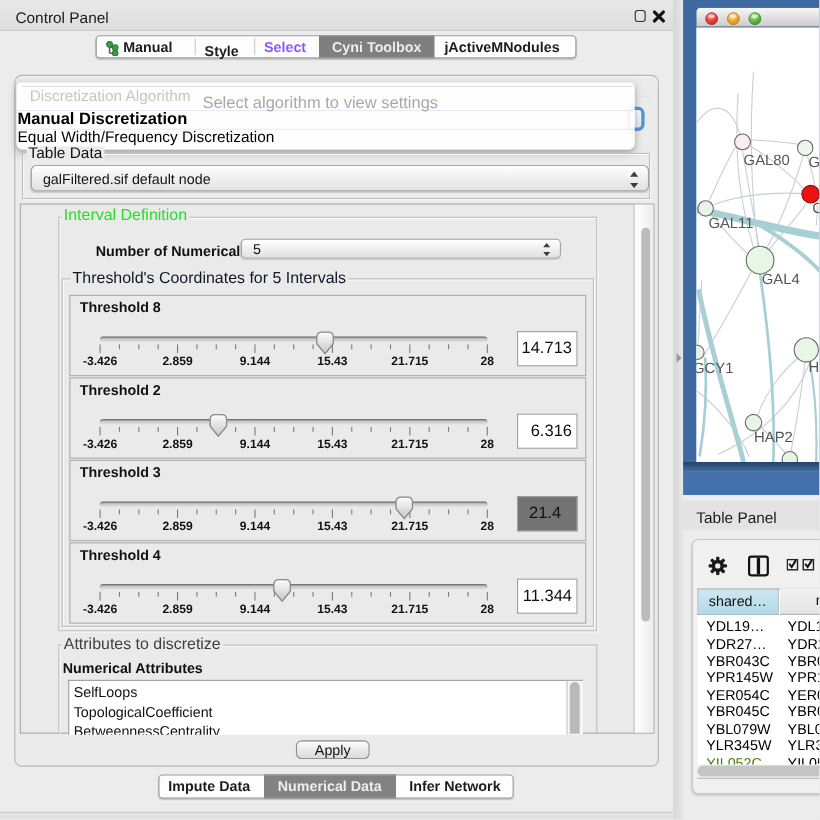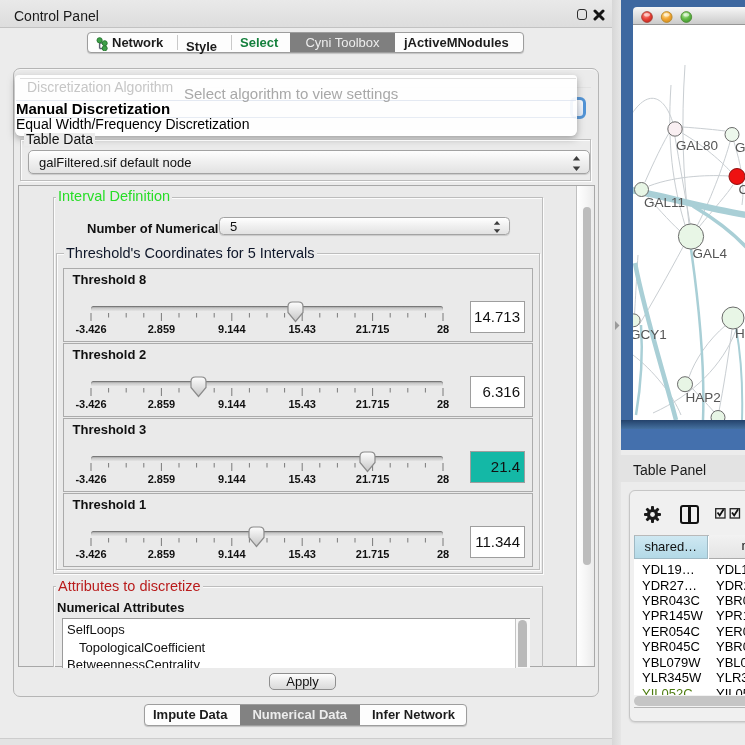--- a/index.html
+++ b/index.html
@@ -24,24 +24,24 @@
 <div class="abs" style="left:87px;top:32px;width:437px;height:21px;background:#fdfdfd;border:1px solid #9d9d9d;border-radius:4px;box-shadow:0 1px 1px rgba(0,0,0,.18);"></div>
 <div class="abs" style="left:290px;top:32px;width:105px;height:21px;background:#7f7f7f;border-top:1px solid #9d9d9d;border-bottom:1px solid #9d9d9d;"></div>
 <div class="abs" style="left:177px;top:35px;width:1px;height:15px;background:#c9c9c9;"></div>
 <div class="abs" style="left:231px;top:35px;width:1px;height:15px;background:#c9c9c9;"></div>
 <svg class="abs" style="left:94px;top:34px" width="15" height="17" viewBox="0 0 15 17">
 <path d="M5.6 6.5 V14.5 M5.6 9 H10.7 M5.6 14.5 H10.7" stroke="#5a6070" stroke-width="1.4" fill="none"></path>
 <circle cx="5.6" cy="6.3" r="2.6" fill="#3da048" stroke="#2a7a33" stroke-width="1"></circle>
 <circle cx="10.7" cy="9.2" r="2.5" fill="#3da048" stroke="#2a7a33" stroke-width="1"></circle>
 <circle cx="10.7" cy="14.3" r="2.5" fill="#3da048" stroke="#2a7a33" stroke-width="1"></circle>
 </svg>
-<div class="abs" style="left:112px;top:32px;height:21px;line-height:21px;color:#1c1c1c;font-weight:bold;">Network</div>
+<div class="abs" style="left:112px;top:32px;height:21px;line-height:21px;color:#1c1c1c;font-weight:bold;">Manual</div>
 <div class="abs" style="left:186px;top:36px;height:21px;line-height:21px;color:#1c1c1c;font-weight:bold;">Style</div>
-<div class="abs" style="left:240px;top:32px;height:21px;line-height:21px;color:#15803d;font-weight:bold;">Select</div>
-<div class="abs" style="left:290px;width:105px;text-align:center;top:32px;height:21px;line-height:21px;color:#ededed;font-weight:normal;">Cyni Toolbox</div>
+<div class="abs" style="left:240px;top:32px;height:21px;line-height:21px;color:#8b5cf6;font-weight:bold;">Select</div>
+<div class="abs" style="left:290px;width:105px;text-align:center;top:32px;height:21px;line-height:21px;color:#ededed;font-weight:bold;">Cyni Toolbox</div>
 <div class="abs" style="left:404px;top:32px;height:21px;line-height:21px;color:#1c1c1c;font-weight:bold;">jActiveMNodules</div>
 
 <div class="abs" style="left:13px;top:68px;width:586px;height:629px;background:#ebebeb;border:1px solid #b5b5b5;border-radius:7px;box-shadow:inset 0 1px 0 #f6f6f6;"></div>
 
 <div class="abs" style="left:185px;top:87px;width:406px;height:1px;background:#e2e2e2;"></div>
 <div class="abs" style="left:570px;top:96.5px;width:16px;height:22.5px;border:3px solid #5294d6;border-radius:6px;background:linear-gradient(#fafcff,#e2eaf6);"></div>
 
 <div class="abs" style="left:15px;top:75px;width:562px;height:61px;background:rgba(255,255,255,0.93);border-radius:4px 4px 6px 6px;box-shadow:0 3px 7px rgba(90,90,90,.5);"></div>
 <div class="abs" style="left:16px;top:99.5px;width:560px;height:1px;background:rgba(205,215,232,.55);"></div>
 <div class="abs" style="left:16px;top:116.5px;width:560px;height:1px;background:rgba(205,215,232,.45);"></div>
@@ -165,23 +165,23 @@
 <svg class="abs" style="left:359.0px;top:450.5px" width="17" height="22" viewBox="0 0 17 22">
 <defs>
       <linearGradient id="thg2" x1="0" y1="0" x2="0" y2="1">
         <stop offset="0" stop-color="#fdfdfd"></stop>
         <stop offset="0.6" stop-color="#dcdcdc"></stop>
         <stop offset="1" stop-color="#c6c6c6"></stop>
       </linearGradient>
     </defs>
 <path d="M1 5.5 Q1 1 5.5 1 L11.5 1 Q16 1 16 5.5 L16 11.5 L8.5 20.5 L1 11.5 Z" fill="url(#thg2)" stroke="#8a8a8a" stroke-width="1.2"></path>
   </svg>
-<div class="abs" style="left:470px;top:451px;width:55px;height:31.5px;background:#14b8a6;border:1px solid #9e9e9e;font-size:15px;line-height:30px;text-align:right;padding-right:4px;">21.4</div>
+<div class="abs" style="left:470px;top:451px;width:55px;height:31.5px;background:#737373;border:1px solid #9e9e9e;font-size:15px;line-height:30px;text-align:center;padding-right:4px;">21.4</div>
 <div class="abs" style="left:63px;top:493px;width:470px;height:73.5px;border:1px solid #ababab;"></div>
-<div class="abs bold" style="left:72.5px;top:497.5px;line-height:13px;">Threshold 1</div>
+<div class="abs bold" style="left:72.5px;top:497.5px;line-height:13px;">Threshold 4</div>
 <div class="abs" style="left:91px;top:531px;width:352px;height:4.5px;border-radius:2.5px;background:linear-gradient(#9b9b9b,#c9c9c9 45%,#e4e4e4);box-shadow:inset 0 1px 1px rgba(0,0,0,.3);"></div>
 <svg class="abs" style="left:88px;top:538px" width="360" height="9" viewBox="0 0 360 9">
     <use href="#ticks" x="2.5" y="0"></use>
   </svg>
 <div class="abs bold" style="left:91.0px;top:549px;font-size:11px;line-height:11px;transform:translateX(-50%);">-3.426</div>
 <div class="abs bold" style="left:161.4px;top:549px;font-size:11px;line-height:11px;transform:translateX(-50%);">2.859</div>
 <div class="abs bold" style="left:231.8px;top:549px;font-size:11px;line-height:11px;transform:translateX(-50%);">9.144</div>
 <div class="abs bold" style="left:302.2px;top:549px;font-size:11px;line-height:11px;transform:translateX(-50%);">15.43</div>
 <div class="abs bold" style="left:372.6px;top:549px;font-size:11px;line-height:11px;transform:translateX(-50%);">21.715</div>
 <div class="abs bold" style="left:443.0px;top:549px;font-size:11px;line-height:11px;transform:translateX(-50%);">28</div>
@@ -191,25 +191,25 @@
         <stop offset="0" stop-color="#fdfdfd"></stop>
         <stop offset="0.6" stop-color="#dcdcdc"></stop>
         <stop offset="1" stop-color="#c6c6c6"></stop>
       </linearGradient>
     </defs>
 <path d="M1 5.5 Q1 1 5.5 1 L11.5 1 Q16 1 16 5.5 L16 11.5 L8.5 20.5 L1 11.5 Z" fill="url(#thg3)" stroke="#8a8a8a" stroke-width="1.2"></path>
   </svg>
 <div class="abs" style="left:470px;top:526px;width:55px;height:31.5px;background:#fff;border:1px solid #9e9e9e;font-size:15px;line-height:30px;text-align:right;padding-right:4px;">11.344</div>
 
 <div class="abs" style="left:53px;top:586px;width:490px;height:81px;border:1px solid #bdbdbd;border-bottom:none;box-shadow:inset 1px 1px 0 rgba(255,255,255,.85);"></div>
-<div class="abs gtitle" style="left:56px;top:578.5px;color:#b91c1c;font-size:14.5px;line-height:14px;">Attributes to discretize</div>
+<div class="abs gtitle" style="left:56px;top:578.5px;color:#404040;font-size:14.5px;line-height:14px;">Attributes to discretize</div>
 <div class="abs bold" style="left:57px;top:600.5px;line-height:13px;">Numerical Attributes</div>
 <div class="abs" style="left:62px;top:618px;width:468px;height:49.5px;background:#fff;border:1px solid #9b9b9b;border-bottom:none;overflow:hidden;padding-top:2px;">
   <div style="padding-left:4px;height:17.5px;line-height:17.5px;">SelfLoops</div>
-  <div style="padding-left:16px;height:17.5px;line-height:17.5px;">TopologicalCoefficient</div>
+  <div style="padding-left:4px;height:17.5px;line-height:17.5px;">TopologicalCoefficient</div>
   <div style="padding-left:4px;height:17.5px;line-height:17.5px;">BetweennessCentrality</div>
 </div>
 <div class="abs" style="left:514.5px;top:619px;width:15px;height:48.5px;background:#f7f7f7;border-left:1px solid #c4c4c4;"></div>
 <div class="abs" style="left:517.5px;top:620px;width:9px;height:47px;border-radius:4.5px 4.5px 0 0;background:#b9b9b9;"></div>
 
 <div class="abs" style="left:269px;top:672.5px;width:67px;height:17.5px;border:1px solid #8f8f8f;border-radius:5px;background:linear-gradient(#fefefe,#eaeaea 50%,#dadada);text-align:center;line-height:16px;">Apply</div>
 <div class="abs" style="left:144px;top:704px;width:323px;height:21.5px;background:#fdfdfd;border:1px solid #9d9d9d;border-radius:4px;box-shadow:0 1px 1px rgba(0,0,0,.18);"></div>
 <div class="abs" style="left:240px;top:704px;width:119.5px;height:21.5px;background:#828282;border-top:1px solid #9d9d9d;border-bottom:1px solid #9d9d9d;"></div>
 <div class="abs" style="left:153px;top:704px;height:21.5px;line-height:21px;color:#1c1c1c;font-weight:bold;">Impute Data</div>
 <div class="abs" style="left:240px;width:119.5px;text-align:center;top:704px;height:21.5px;line-height:21px;color:#ededed;font-weight:bold;">Numerical Data</div>

